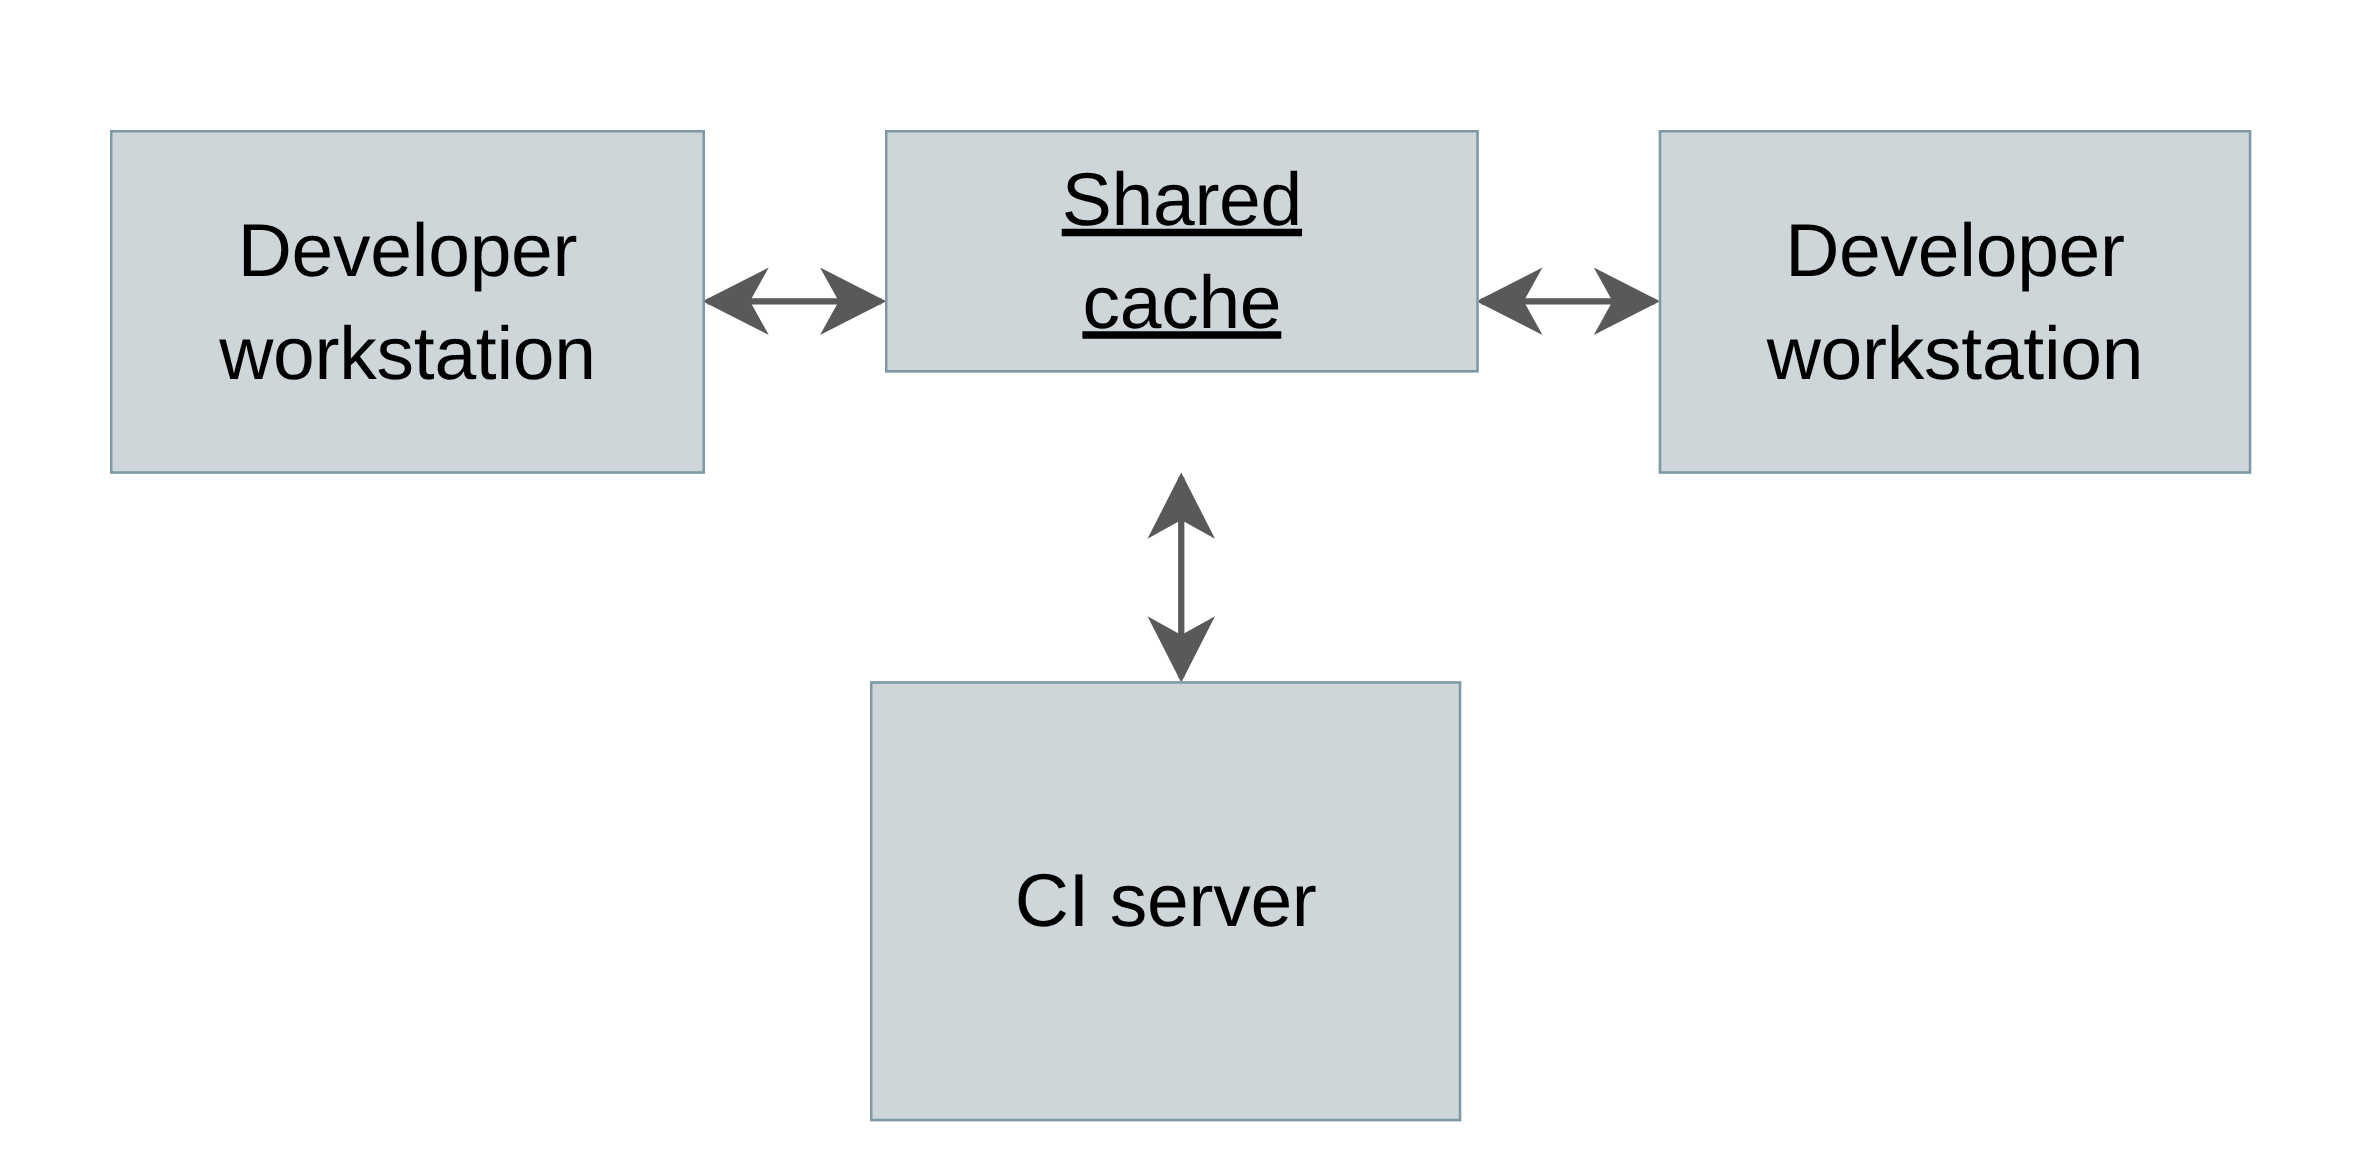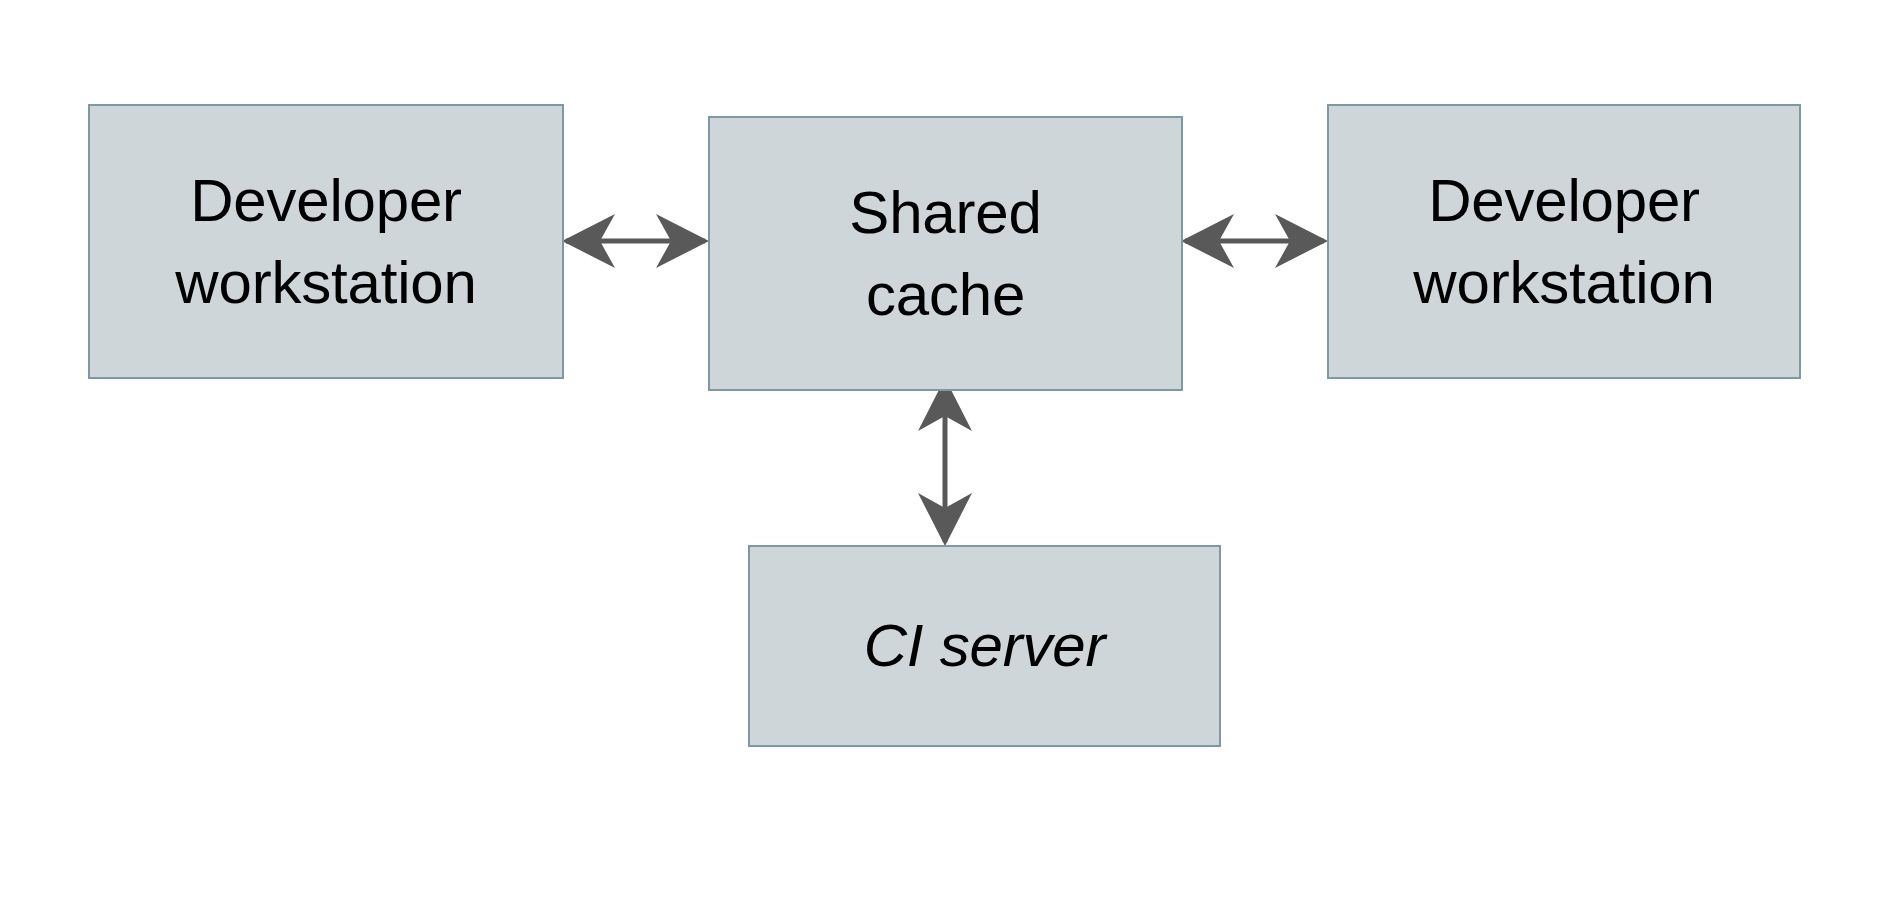--- a/index.html
+++ b/index.html
@@ -64,27 +64,27 @@
     <line x1="1185" y1="241" x2="1324" y2="241" stroke="#595959" stroke-width="5" marker-start="url(#arrow-start)" marker-end="url(#arrow-end)"></line>
 
     <line x1="945" y1="382" x2="945" y2="542" stroke="#595959" stroke-width="5" marker-start="url(#arrow-start)" marker-end="url(#arrow-end)"></line>
   </svg>
 
   <div class="node" style="left:88px; top:104px; width:476px; height:275px;">
     <span class="node-label">Developer
 workstation</span>
   </div>
 
-  <div class="node" style="left:708px; top:116px; width:475px; height:275px;">
+  <div class="node" style="left:708px; top:104px; width:475px; height:194px;text-decoration:underline;">
     <span class="node-label">Shared
 cache</span>
   </div>
 
   <div class="node" style="left:1327px; top:104px; width:474px; height:275px;">
     <span class="node-label">Developer
 workstation</span>
   </div>
 
-  <div class="node" style="left:748px; top:545px; width:473px; height:202px;font-style:italic;">
+  <div class="node" style="left:696px; top:545px; width:473px; height:352px;">
     <span class="node-label">CI server</span>
   </div>
 
 </div>
 
 </body></html>

